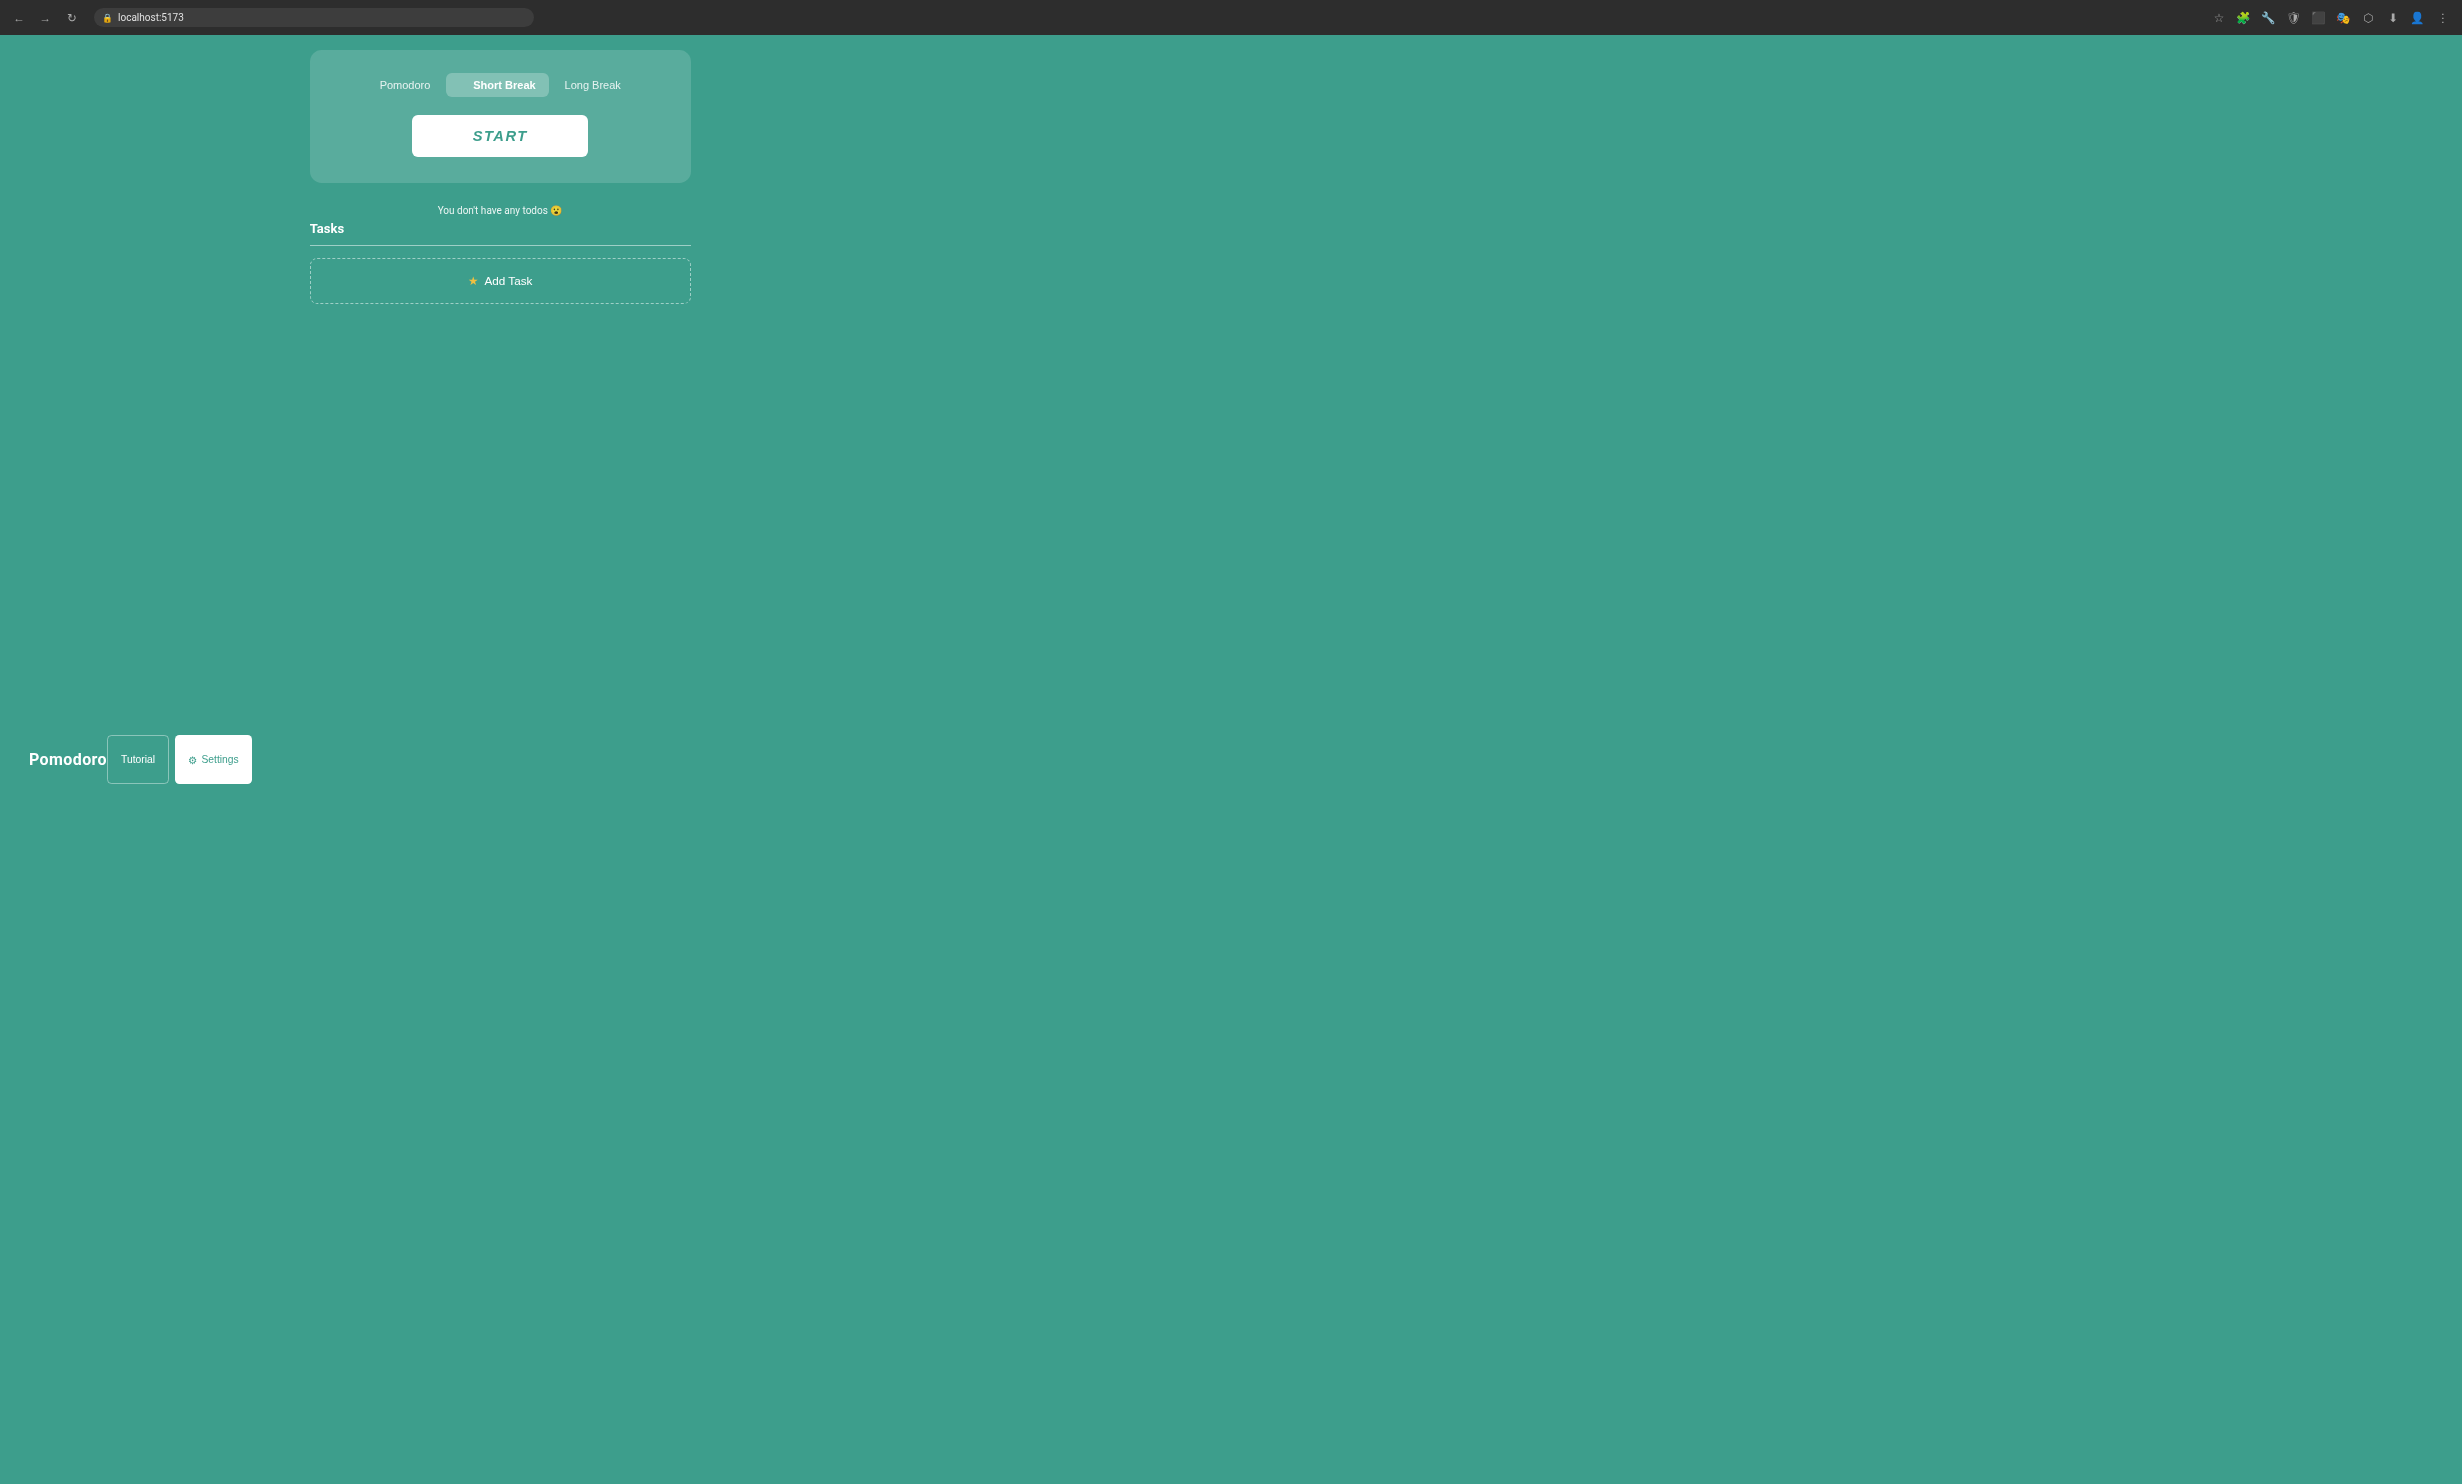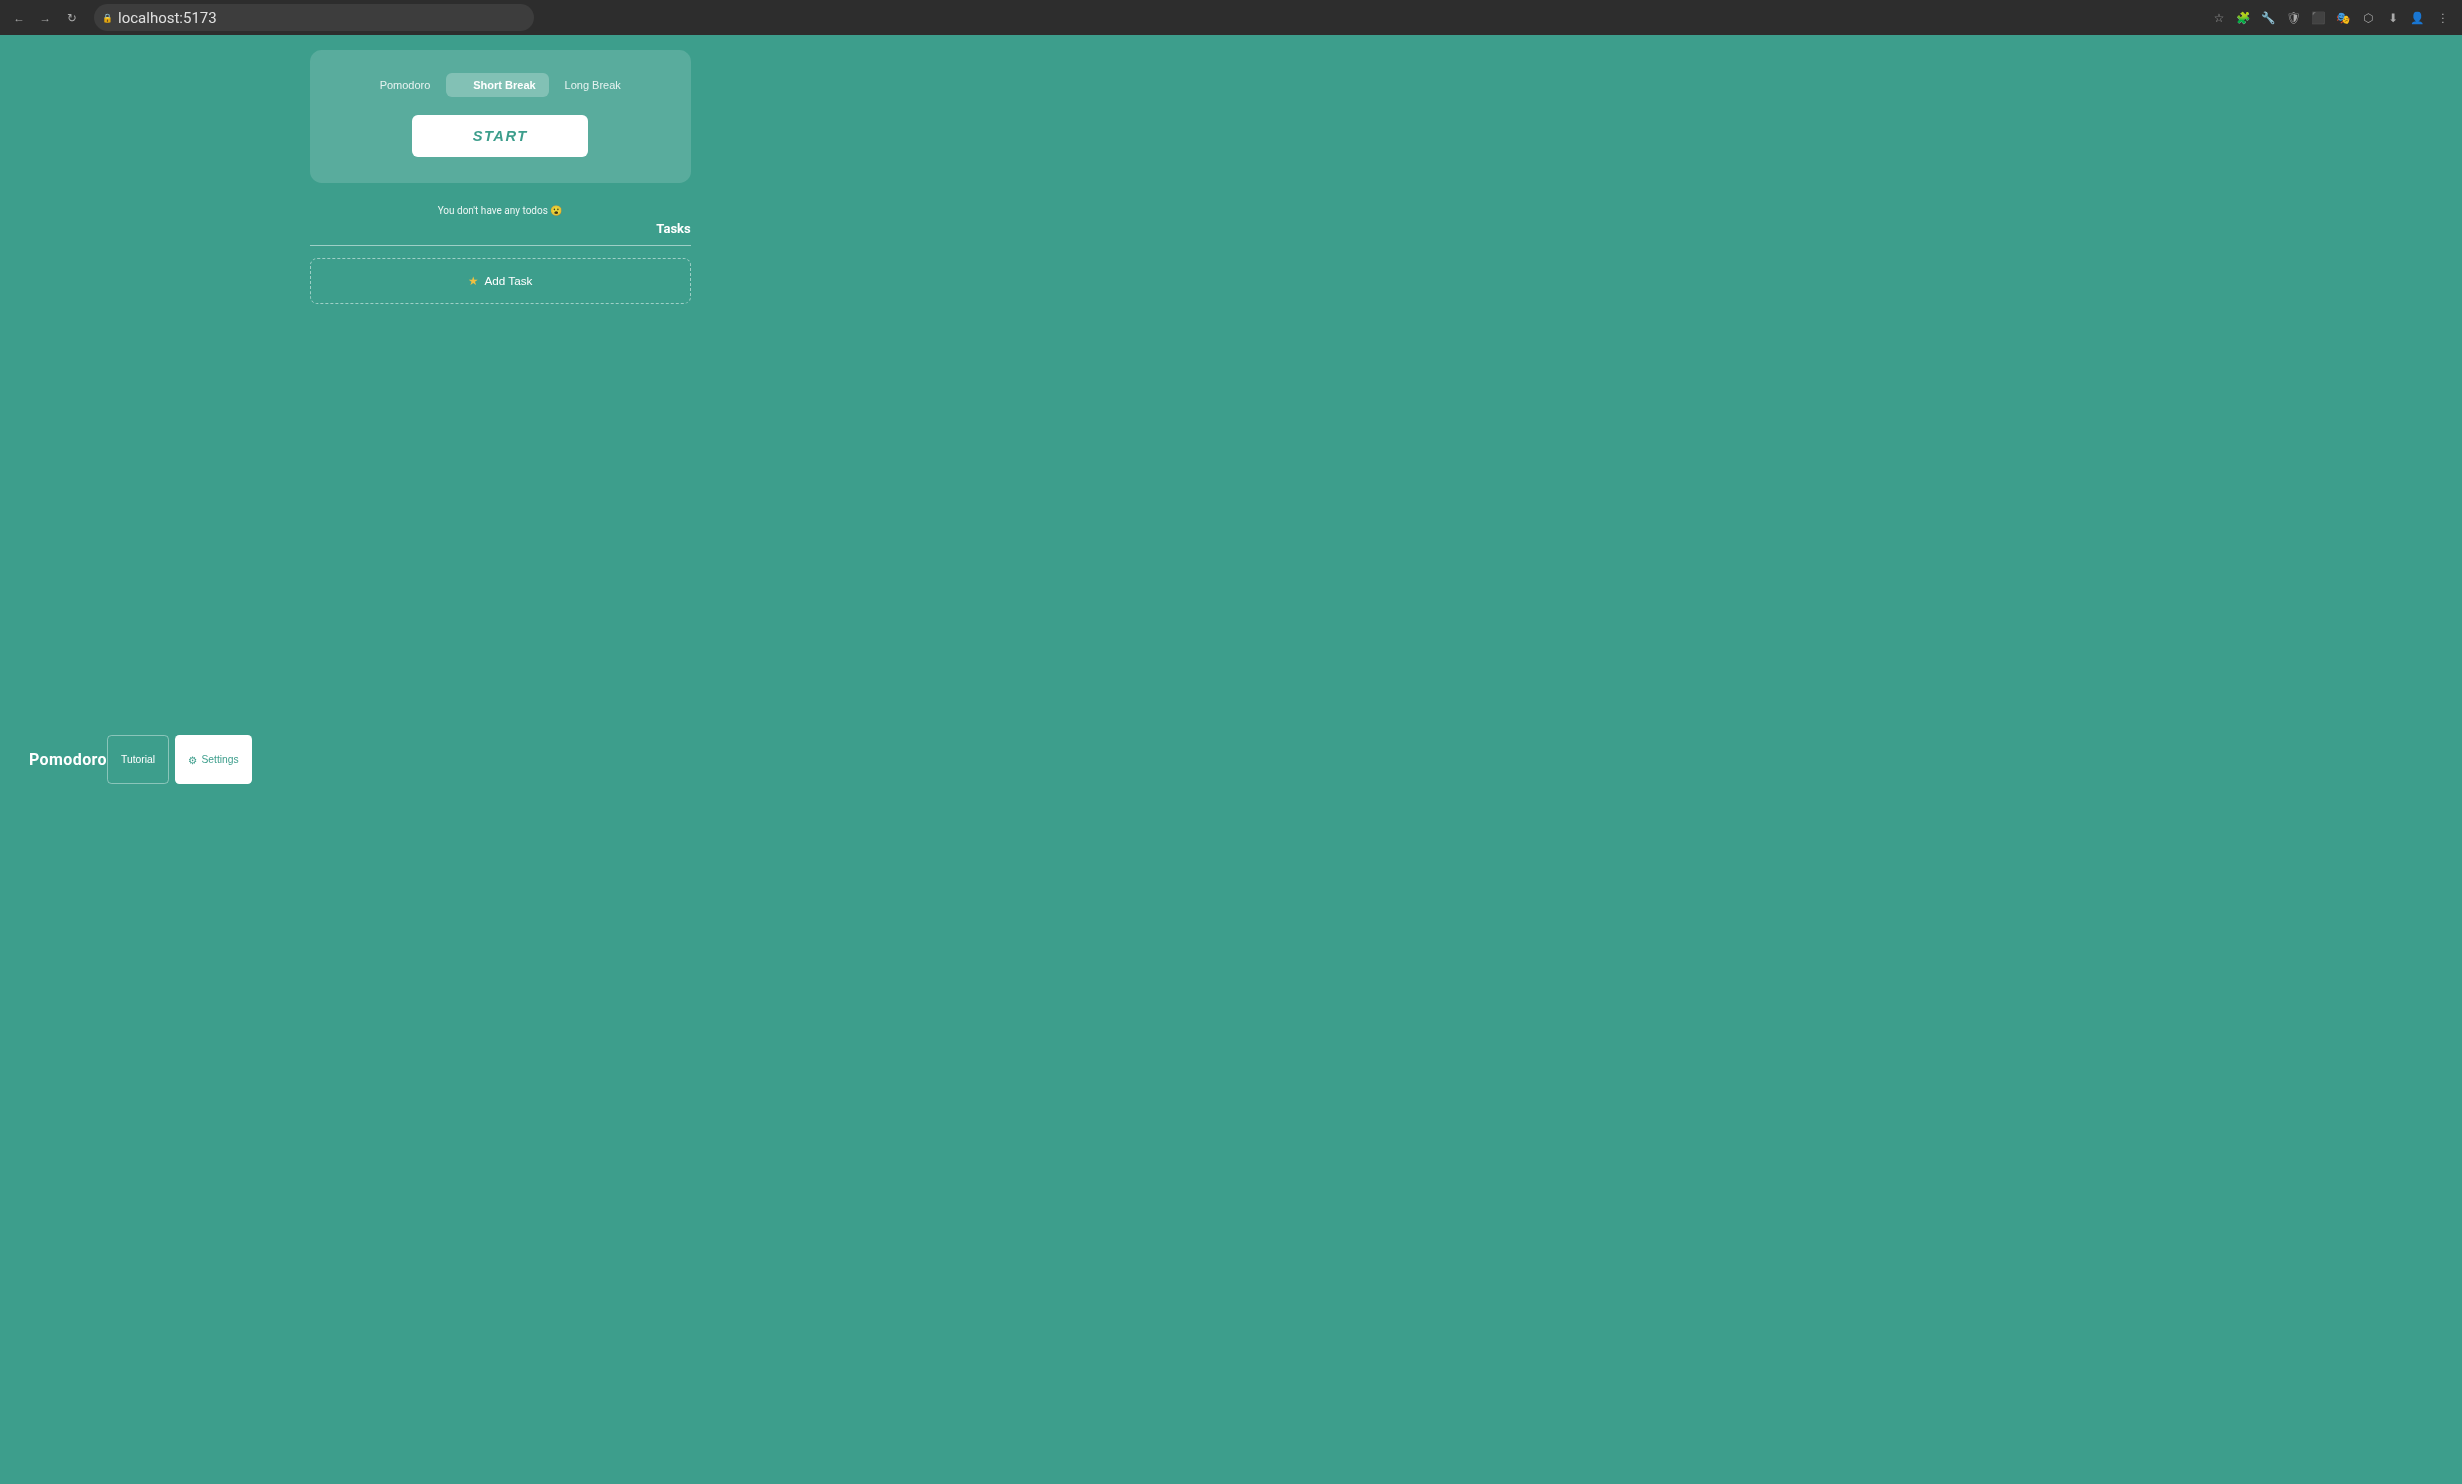--- a/index.html
+++ b/index.html
@@ -53,21 +53,21 @@
       gap: 4.4px;
     }
 
     .address-bar-icon {
       color: #aaa;
       font-size: 8.8px;
     }
 
     .address-bar-url {
       color: #e0e0e0;
-      font-size: 15px;
+      font-size: 10px;
     }
 
     .browser-actions {
       display: flex;
       align-items: center;
       gap: 4.4px;
       margin-left: auto;
     }
 
     .browser-action-icon {
@@ -216,21 +216,21 @@
 
     
     .tasks-section {
       width: 381px;
       margin-top: 5.9px;
     }
 
     .tasks-header {
       display: flex;
       align-items: center;
-      justify-content: flex-end;
+      justify-content: flex-start;
       padding-bottom: 9px;
       border-bottom: 1.5px solid rgba(255,255,255,0.5);
     }
 
     .tasks-title {
       color: white;
       font-size: 13px;
       font-weight: 700;
     }
 

